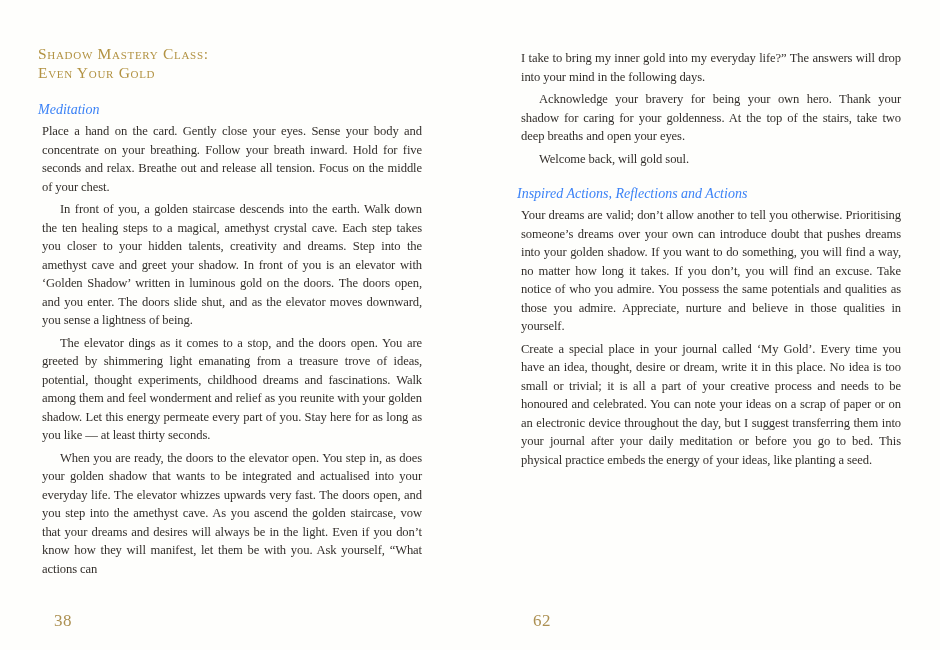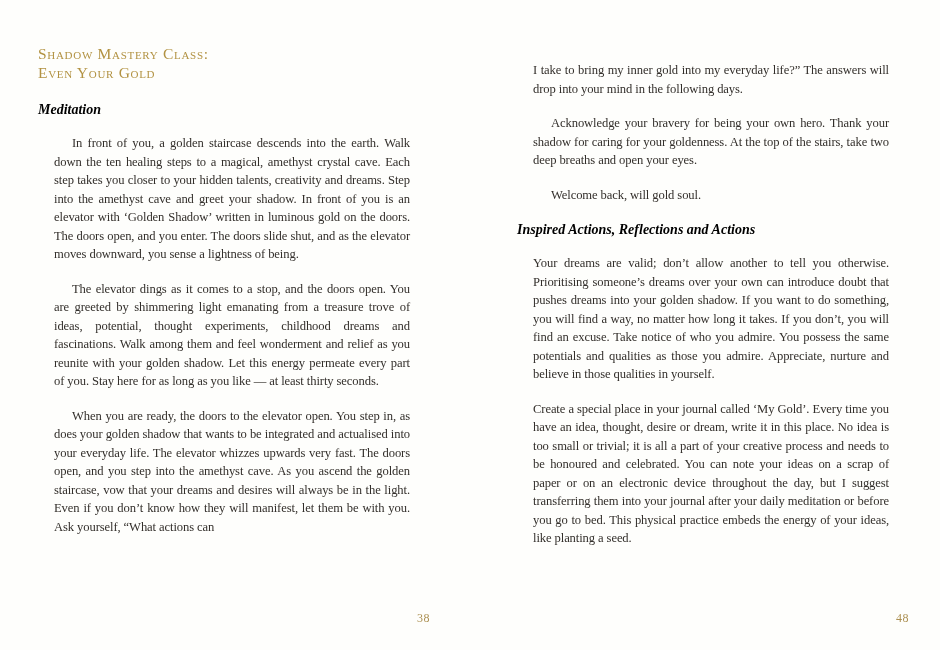--- a/index.html
+++ b/index.html
@@ -30,75 +30,76 @@
     font-variant: small-caps;
     font-weight: 400;
     font-size: 15.5px;
     line-height: 18.5px;
     letter-spacing: 0.7px;
   }
   .title-line { display: block; }
 
   .section-heading {
     margin: 18px 0 0 0;
-    color: #000000;
+    color: #3b82f6;
     font-style: italic;
-    font-weight: 700;
+    font-weight: 400;
     font-size: 14px;
     line-height: 16px;
   }
   .section-heading.first { margin-top: 20px; }
 
   .body-text {
-    margin: 16px;
+    margin: 4px;
     color: #332f2b;
     font-size: 12.6px;
     line-height: 18.5px;
     letter-spacing: -0.1px;
     text-align: justify;
   }
   .body-text.indent { text-indent: 18px; }
 
   .page-number {
     position: absolute;
     top: 566px;
-    left: 4px;
+    left: 16px;
     width: 100%;
-    text-align: right;
+    text-align: left;
     color: #ac9052;
-    font-size: 12px;
+    font-size: 17px;
     letter-spacing: 0.5px;
   }
 </style>
 </head>
 <body>
 
 <div class="spread">
 
   <section class="page page-left">
     <h1 class="chapter-title">
       <span class="title-line">Shadow Mastery Class:</span>
       <span class="title-line">Even Your Gold</span>
     </h1>
 
     <h2 class="section-heading first">Meditation</h2>
 
+    <p class="body-text">Place a hand on the card. Gently close your eyes. Sense your body and concentrate on your breathing. Follow your breath inward. Hold for five seconds and relax. Breathe out and release all tension. Focus on the middle of your chest.</p>
     <p class="body-text indent">In front of you, a golden staircase descends into the earth. Walk down the ten healing steps to a magical, amethyst crystal cave. Each step takes you closer to your hidden talents, creativity and dreams. Step into the amethyst cave and greet your shadow. In front of you is an elevator with ‘Golden Shadow’ written in luminous gold on the doors. The doors open, and you enter. The doors slide shut, and as the elevator moves downward, you sense a lightness of being.</p>
     <p class="body-text indent">The elevator dings as it comes to a stop, and the doors open. You are greeted by shimmering light emanating from a treasure trove of ideas, potential, thought experiments, childhood dreams and fascinations. Walk among them and feel wonderment and relief as you reunite with your golden shadow. Let this energy permeate every part of you. Stay here for as long as you like — at least thirty seconds.</p>
     <p class="body-text indent">When you are ready, the doors to the elevator open. You step in, as does your golden shadow that wants to be integrated and actualised into your everyday life. The elevator whizzes upwards very fast. The doors open, and you step into the amethyst cave. As you ascend the golden staircase, vow that your dreams and desires will always be in the light. Even if you don’t know how they will manifest, let them be with you. Ask yourself, “What actions can</p>
 
     <div class="page-number">38</div>
   </section>
 
   <section class="page page-right">
     <p class="body-text">I take to bring my inner gold into my everyday life?” The answers will drop into your mind in the following days.</p>
     <p class="body-text indent">Acknowledge your bravery for being your own hero. Thank your shadow for caring for your goldenness. At the top of the stairs, take two deep breaths and open your eyes.</p>
     <p class="body-text indent">Welcome back, will gold soul.</p>
 
     <h2 class="section-heading">Inspired Actions, Reflections and Actions</h2>
     <p class="body-text">Your dreams are valid; don’t allow another to tell you otherwise. Prioritising someone’s dreams over your own can introduce doubt that pushes dreams into your golden shadow. If you want to do something, you will find a way, no matter how long it takes. If you don’t, you will find an excuse. Take notice of who you admire. You possess the same potentials and qualities as those you admire. Appreciate, nurture and believe in those qualities in yourself.</p>
 
     <p class="body-text">Create a special place in your journal called ‘My Gold’. Every time you have an idea, thought, desire or dream, write it in this place. No idea is too small or trivial; it is all a part of your creative process and needs to be honoured and celebrated. You can note your ideas on a scrap of paper or on an electronic device throughout the day, but I suggest transferring them into your journal after your daily meditation or before you go to bed. This physical practice embeds the energy of your ideas, like planting a seed.</p>
 
-    <div class="page-number">48</div>
+    <div class="page-number">62</div>
   </section>
 
 </div>
 
 </body></html>

